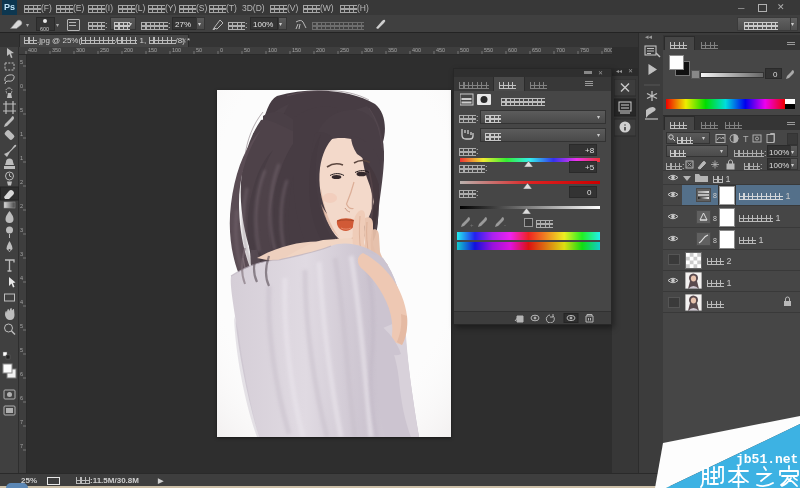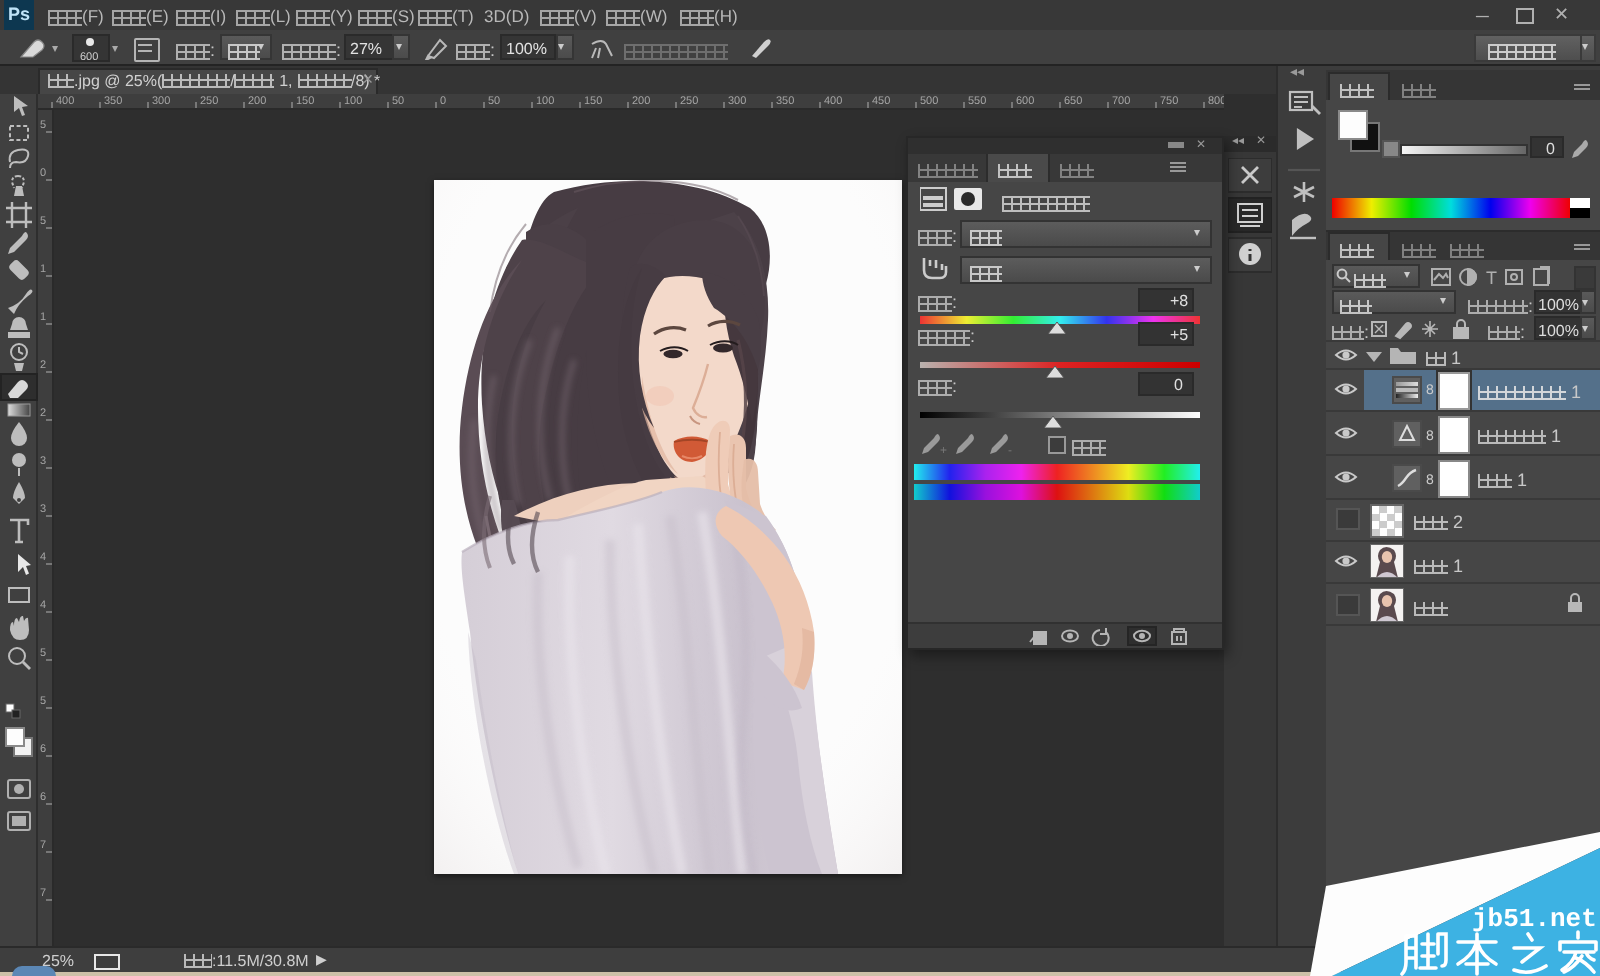--- a/index.html
+++ b/index.html
@@ -598,24 +598,24 @@
         <circle cx="21" cy="5" r="1" fill="#b5b5b5"></circle>
    <path d="M36,2 a4,4 0 1 0 3,1 M39,1 v3 h-3"></path>
    <rect x="50" y="0.5" width="14" height="9" fill="#2e2e2e" stroke="#252525"></rect>
    <ellipse cx="57" cy="5" rx="4" ry="2.6"></ellipse>
         <circle cx="57" cy="5" r="1" fill="#b5b5b5"></circle>
    <path d="M72,3 h7 v6 h-7 Z M73,3 v-1.5 h5 v1.5 M74.5,5 v2.5 M76.5,5 v2.5"></path>
   </g>
  </svg>
 </div>
 
-<div class="abs" style="left:0;top:473px;width:800px;height:13px;background:#3e3e3e;border-top:1px solid #2a2a2a;box-sizing:border-box;" id="status">
+<div class="abs" style="left:0;top:473px;width:800px;height:13px;background:#3e3e3e;border-top:1px solid #2a2a2a;box-sizing:border-box;font-weight:bold;" id="status">
  <span class="abs txt" style="left:21px;top:2px;font-size:8px;color:#cfcfcf;">25%</span>
  <span class="abs" style="left:47px;top:3px;width:11px;height:6px;border:1px solid #e8e8e8;"></span>
- <span class="abs txt" style="left:76px;top:2px;font-size:8px;color:#cfcfcf;margin-left:16px;"><span class="zh zh7" style="width:14px;color:#cfcfcf;"></span>:11.5M/30.8M</span>
+ <span class="abs txt" style="left:76px;top:2px;font-size:8px;color:#cfcfcf;"><span class="zh zh7" style="width:14px;color:#cfcfcf;"></span>:11.5M/30.8M</span>
  <span class="abs txt" style="left:158px;top:2px;font-size:7px;color:#cfcfcf;">▶</span>
 </div>
 <div class="abs" style="left:0;top:486px;width:800px;height:2px;background:#cdc0a8;"></div>
 <div class="abs" style="left:6px;top:483px;width:22px;height:5px;border-radius:8px 8px 0 0;background:#5b87b5;"></div>
 
 <div id="wmark">
 <svg class="abs" style="left:640px;top:400px;" width="160" height="88" viewBox="0 0 160 88">
   <polygon points="15,88 23,43 160,16 160,24 26,88" fill="#fdfdfd"></polygon>
   <polygon points="26,88 160,24 160,88" fill="#3db2e3"></polygon>
   <text x="96" y="63" font-family="Liberation Mono" font-size="13" font-weight="bold" fill="#fff">jb51.net</text>

